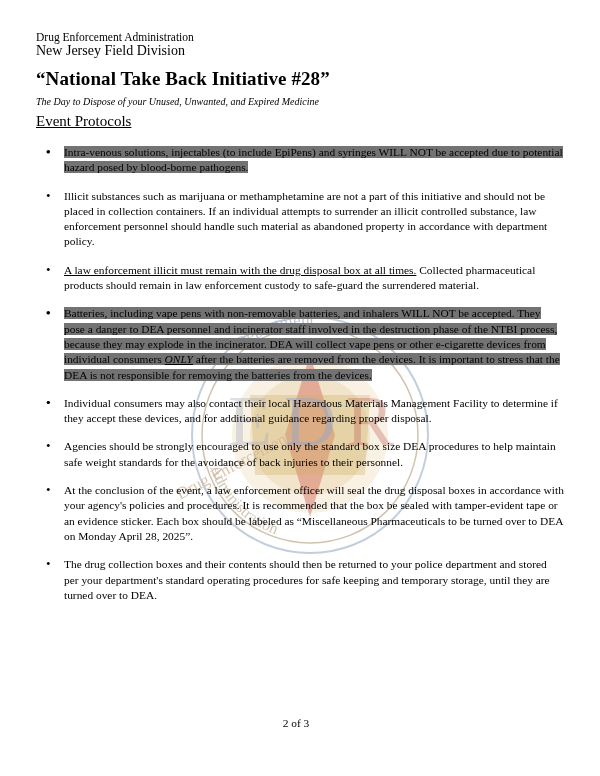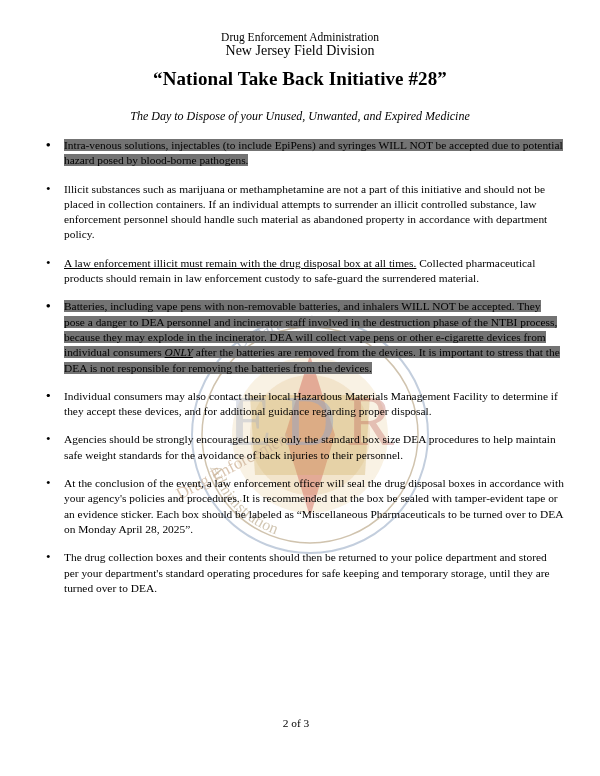--- a/index.html
+++ b/index.html
@@ -32,21 +32,21 @@
     width: 300px;
     height: 300px;
     pointer-events: none;
     z-index: 0;
     opacity: 0.85;
   }
   .watermark svg { width: 300px; height: 300px; display: block; }
 
   .content { position: relative; z-index: 2; }
 
-  .hdr { text-align: center; }
+  .hdr { text-align: left; }
   .hdr-line1 {
     font-size: 11.5px;
     line-height: 14px;
   }
   .hdr-line2 {
     font-size: 14px;
     line-height: 14px;
   }
   .title-main {
     font-size: 19px;
@@ -54,24 +54,24 @@
     line-height: 24px;
     margin-top: 9px;
     letter-spacing: 0.1px;
   }
   .title-date {
     font-size: 19px;
     font-weight: bold;
     line-height: 24px;
   }
   .subtitle {
-    font-size: 12px;
+    font-size: 10px;
     font-style: italic;
     line-height: 16px;
-    margin-top: 17px;
+    margin-top: 3px;
   }
   .section-title {
     font-size: 15px;
     line-height: 20px;
     text-decoration: underline;
     margin-top: 1px;
   }
 
   ul.protocols {
     list-style: none;
@@ -141,20 +141,21 @@
       <text x="20" y="215" font-family="Liberation Serif, serif" font-size="17" fill="#c8a98a" opacity="0.8" transform="rotate(-28 20 215)">Drug Enforcement</text>
     </svg>
   </div>
 
   <div class="content">
     <div class="hdr">
       <div class="hdr-line1">Drug Enforcement Administration</div>
       <div class="hdr-line2">New Jersey Field Division</div>
       <div class="title-main">“National Take Back Initiative #28”</div>
       <div class="subtitle">The Day to Dispose of your Unused, Unwanted, and Expired Medicine</div>
+      <div class="section-title">Event Protocols</div>
     </div>
 
     <ul class="protocols" id="protocol-list">
         <li class="highlight"><span class="bullet">•</span><span class="txt"><span>Intra-venous solutions, injectables (to include EpiPens) and syringes WILL NOT be accepted due to potential hazard posed by blood-borne pathogens.</span></span></li>
         <li><span class="bullet">•</span><span class="txt"><span>Illicit substances such as marijuana or methamphetamine are not a part of this initiative and should not be placed in collection containers.  If an individual attempts to surrender an illicit controlled substance, law enforcement personnel should handle such material as abandoned property in accordance with department policy.</span></span></li>
         <li><span class="bullet">•</span><span class="txt"><span class="u">A law enforcement illicit must remain with the drug disposal box at all times.</span><span>  Collected pharmaceutical products should remain in law enforcement custody to safe-guard the surrendered material.</span></span></li>
         <li class="highlight"><span class="bullet">•</span><span class="txt"><span>Batteries, including vape pens with non-removable batteries, and inhalers WILL NOT be accepted.  They pose a danger to DEA personnel and incinerator staff involved in the destruction phase of the NTBI process, because they may explode in the incinerator.   DEA will collect vape pens or other e-cigarette devices from individual consumers </span><span class="ui">ONLY</span><span> after the batteries are removed from the devices.  It is important to stress that the DEA is not responsible for removing the batteries from the devices.</span></span></li>
         <li><span class="bullet">•</span></li>
         <li><span class="bullet">•</span><span class="txt"><span>Individual consumers may also contact their local Hazardous Materials Management Facility to determine if they accept these devices, and for additional guidance regarding proper disposal.</span></span></li>
         <li><span class="bullet">•</span><span class="txt"><span>Agencies should be strongly encouraged to use only the standard box size DEA procedures to help maintain safe weight standards for the avoidance of back injuries to their personnel.</span></span></li>

